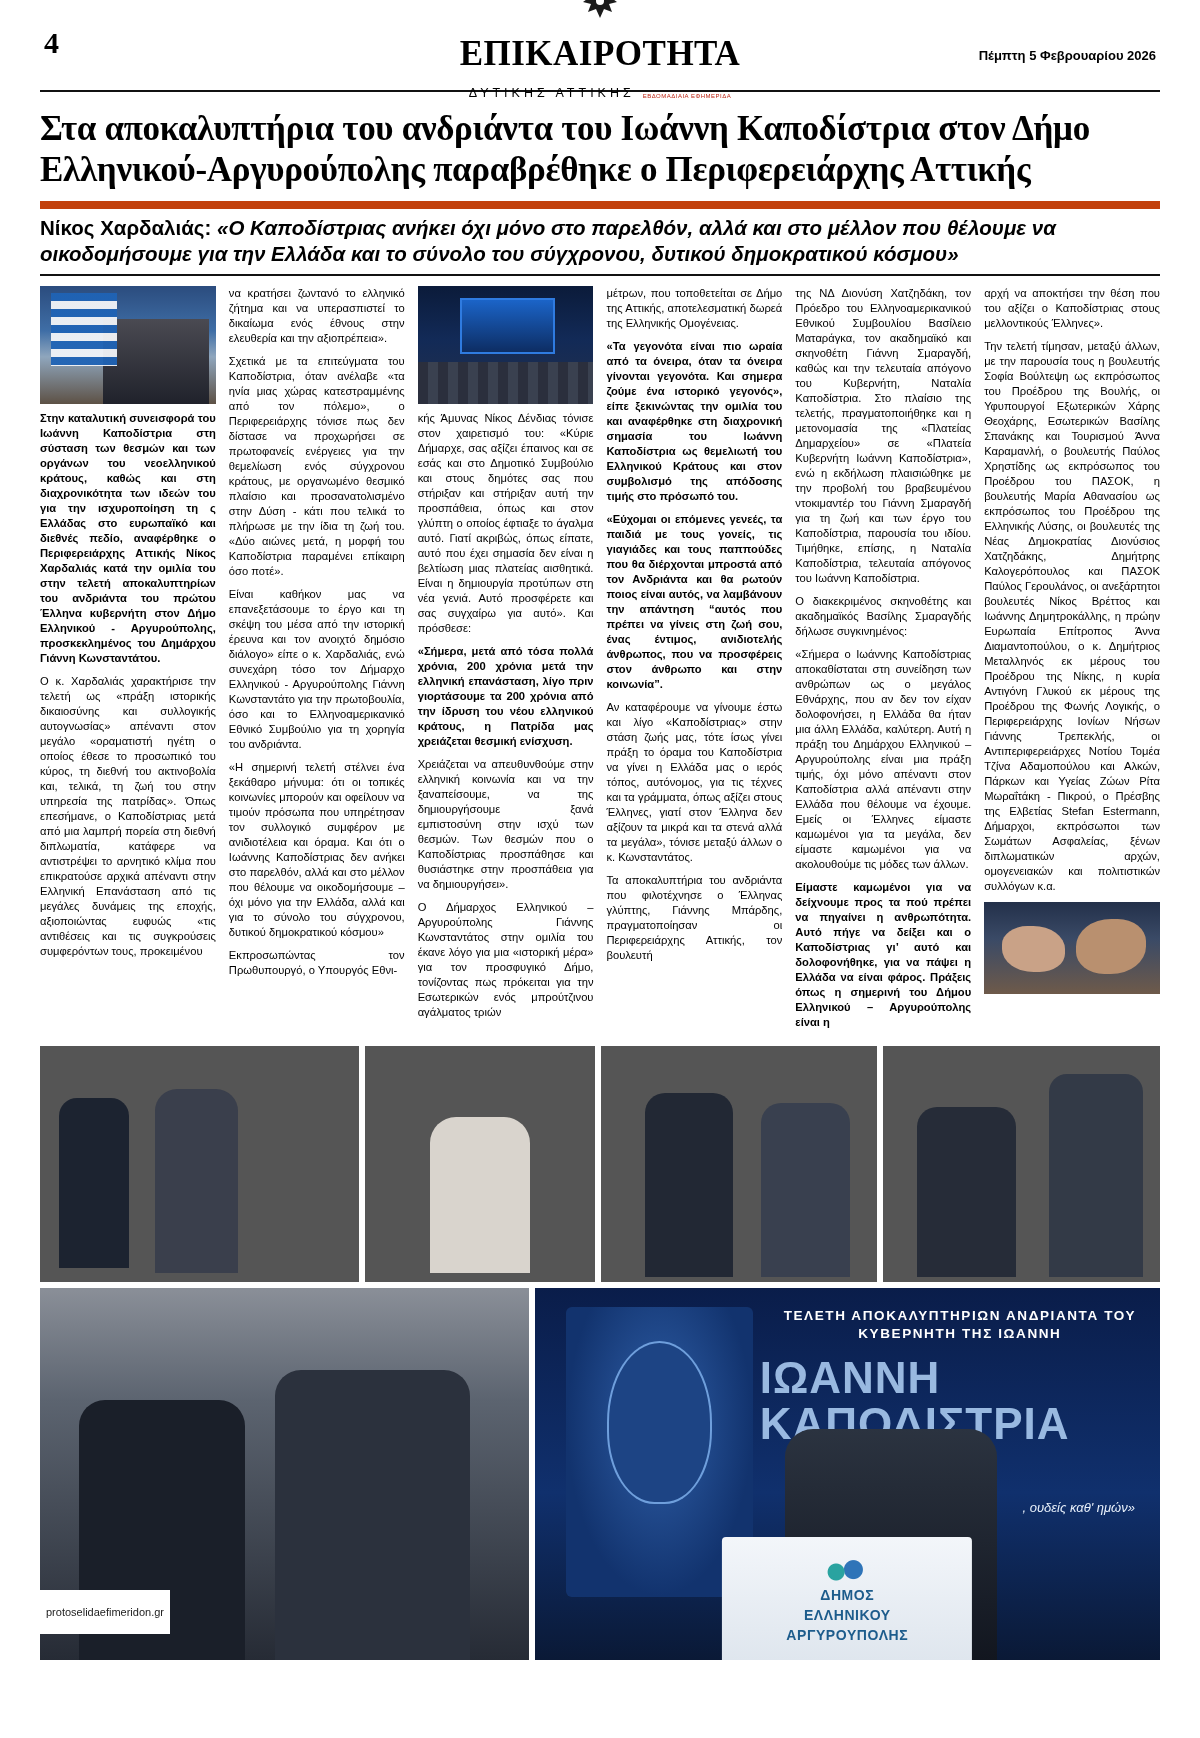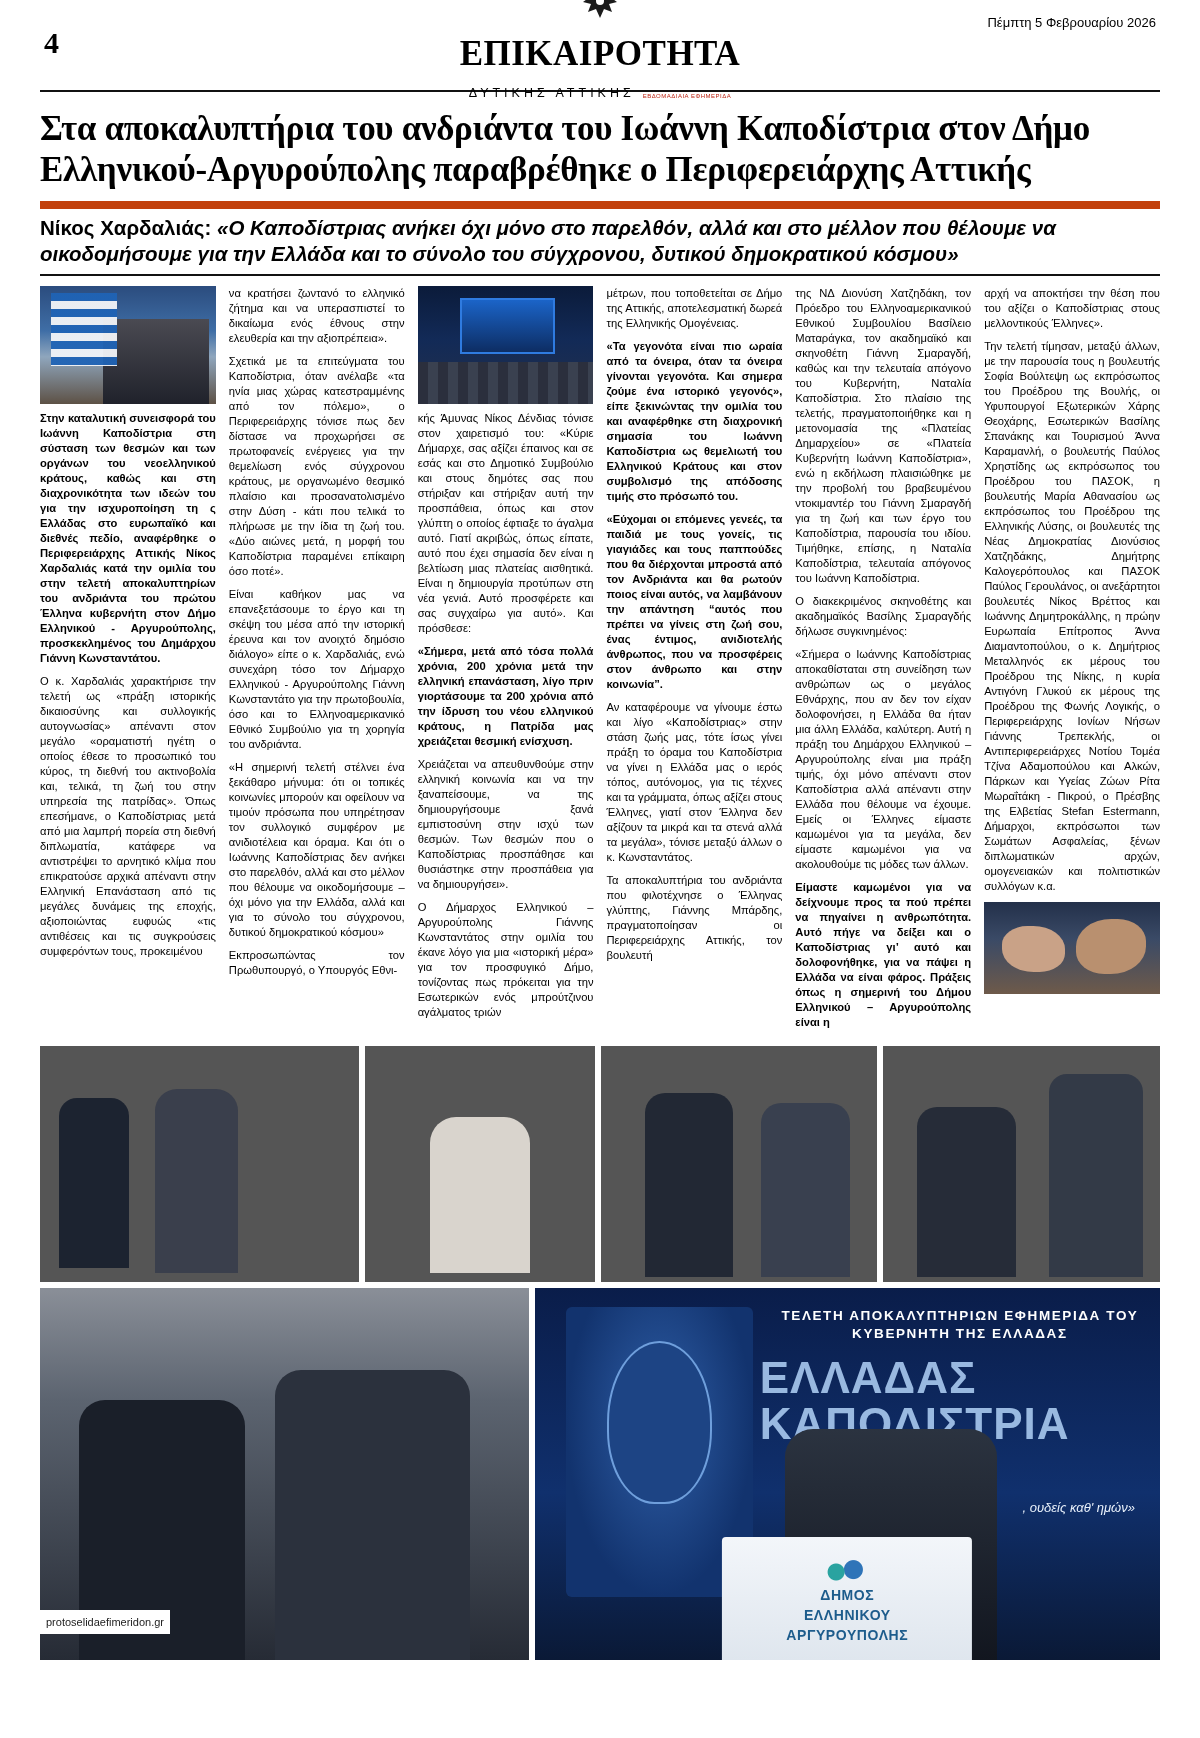--- a/index.html
+++ b/index.html
@@ -42,22 +42,22 @@
     font-size:12.5px;
     letter-spacing:4px;
     margin-top:16px;
     display:flex; align-items:center; justify-content:center; gap:8px;
   }
   .logo-sub .mini {
     font-size:6px; letter-spacing:0.5px; color:#b21; border:0;
     transform:translateY(2px);
   }
   .issue-date {
-    position:absolute; right:4px; top:15px;
-    font-size:13px; font-weight:normal;
+    position:absolute; right:4px; top:48px;
+    font-size:13px; font-weight:bold;
   }
 
   
   .headline {
     margin:16px 40px 8px 40px;
     font-family:"Liberation Serif", serif;
     font-size:35px;
     line-height:1.18;
     letter-spacing:-0.3px;
   }
@@ -154,21 +154,21 @@
     grid-template-columns: 1fr 1.28fr;
     gap:6px;
     height:372px;
   }
   .b1 { position:relative; overflow:hidden; background:linear-gradient(180deg,#8a8f98 0%,#5c6470 30%,#262b35 100%); }
   .b1:before{ content:""; position:absolute; left:8%; top:30%; width:34%; height:74%; background:#1a1f29; border-radius:26px 26px 0 0;}
   .b1:after{ content:""; position:absolute; right:12%; top:22%; width:40%; height:82%; background:#2b313d; border-radius:26px 26px 0 0;}
   .watermark {
     position:absolute; left:0; bottom:26px;
     background:#ffffff; color:#222;
-    font-size:11px; padding:6px 6px;
+    font-size:11px; padding:16px 6px;
     z-index:5;
   }
   .b2 { position:relative; overflow:hidden; background:linear-gradient(180deg,#0a1d4a 0%,#10306d 55%,#0a1936 100%); }
   .b2-banner {
     position:absolute; left:0; top:0; width:100%; height:100%;
   }
   .b2-portrait {
     position:absolute; left:5%; top:5%; width:30%; height:78%;
     background:radial-gradient(ellipse at 50% 40%, #2f5fa8 0%, #12336e 70%);
     border-radius:6px;
@@ -307,22 +307,22 @@
     <div class="s4"></div>
   </div>
 
   <div class="bottom">
     <div class="b1">
       <div class="watermark">protoselidaefimeridon.gr</div>
     </div>
     <div class="b2">
       <div class="b2-banner">
         <div class="b2-portrait"></div>
-        <div class="b2-title">ΤΕΛΕΤΗ ΑΠΟΚΑΛΥΠΤΗΡΙΩΝ ΕΦΗΜΕΡΙΔΑ ΤΟΥ ΚΥΒΕΡΝΗΤΗ ΤΗΣ ΕΛΛΑΔΑΣ</div>
-        <div class="b2-big">ΕΛΛΑΔΑΣ ΚΑΠΟΔΙΣΤΡΙΑ</div>
+        <div class="b2-title">ΤΕΛΕΤΗ ΑΠΟΚΑΛΥΠΤΗΡΙΩΝ ΑΝΔΡΙΑΝΤΑ ΤΟΥ ΚΥΒΕΡΝΗΤΗ ΤΗΣ ΙΩΑΝΝΗ</div>
+        <div class="b2-big">ΙΩΑΝΝΗ ΚΑΠΟΔΙΣΤΡΙΑ</div>
         <div class="b2-motto">, ουδείς καθ' ημών»</div>
         <div class="b2-speaker"></div>
         <div class="b2-podium">
           <span class="podium-logo"></span>
           <span class="podium-text">ΔΗΜΟΣ</span>
           <span class="podium-text">ΕΛΛΗΝΙΚΟΥ</span>
           <span class="podium-text">ΑΡΓΥΡΟΥΠΟΛΗΣ</span>
         </div>
       </div>
     </div>

